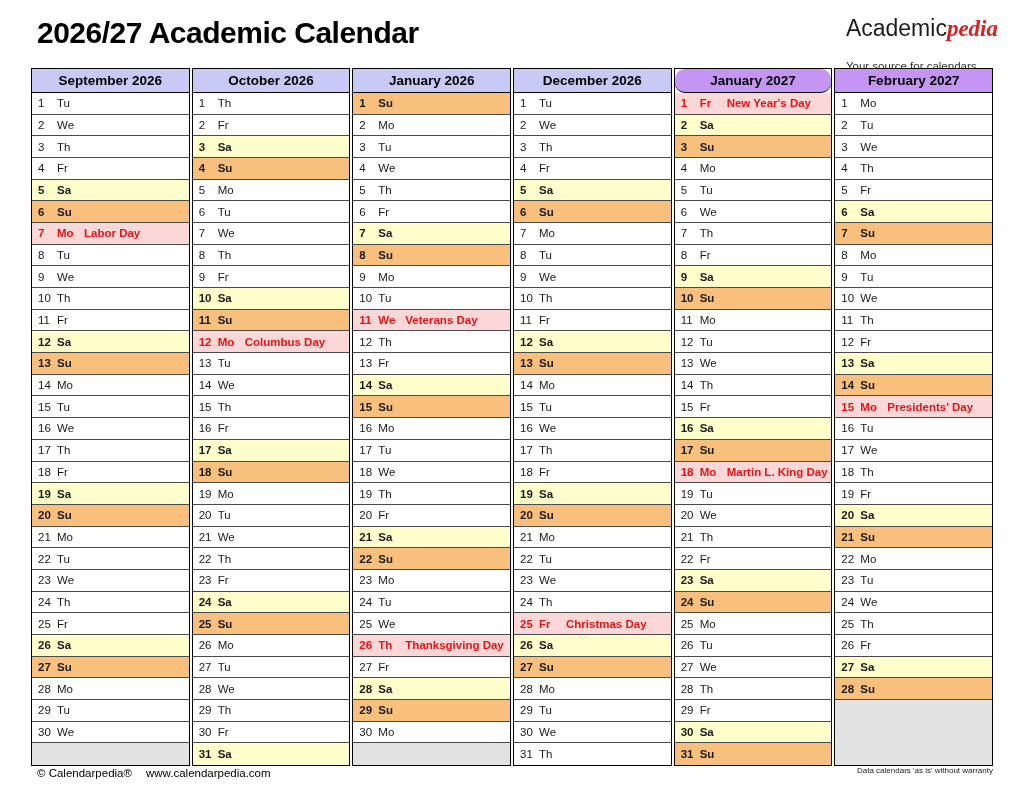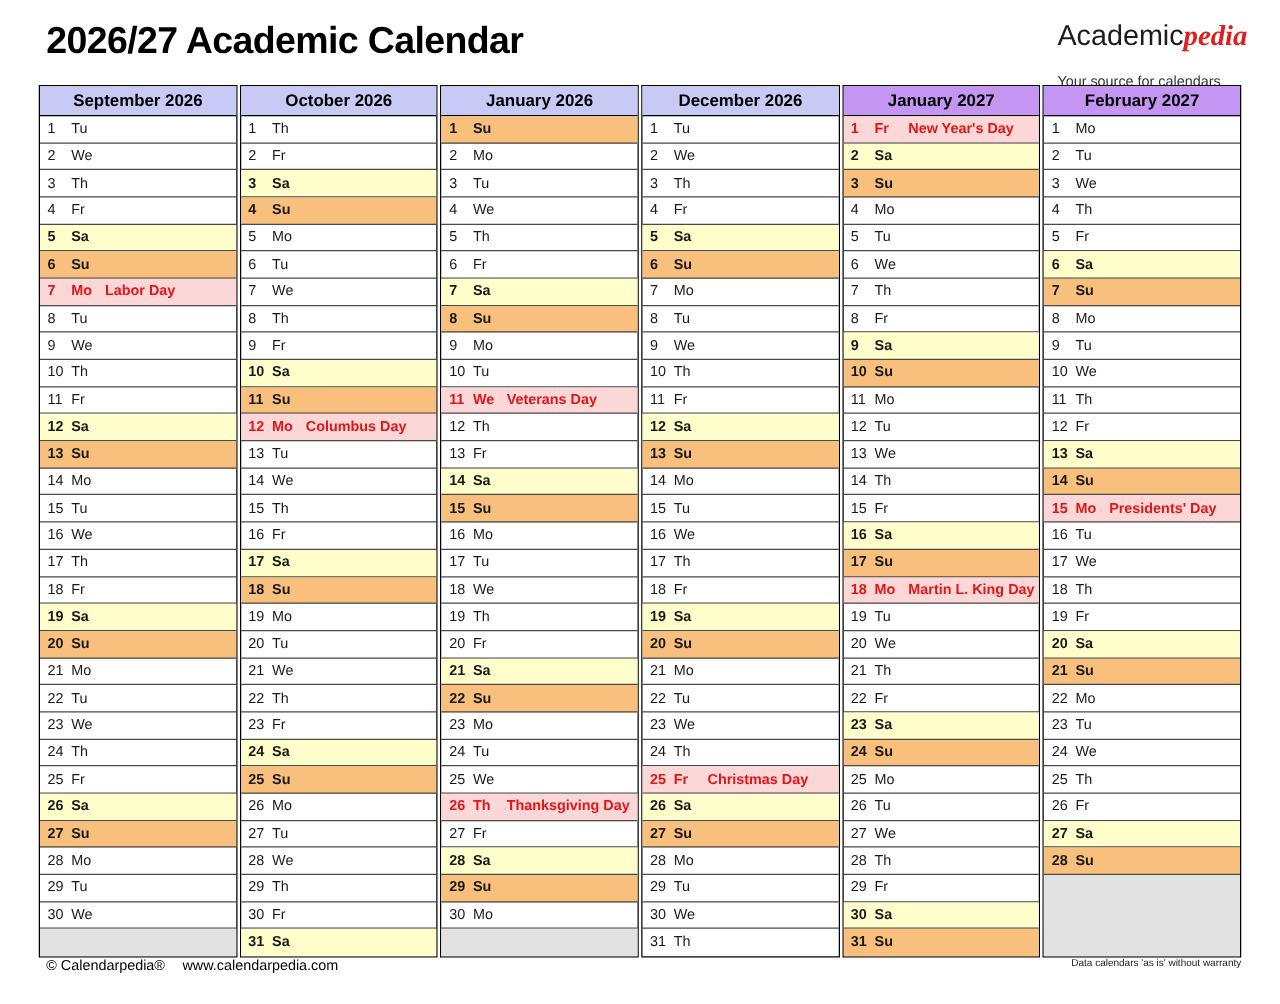--- a/index.html
+++ b/index.html
@@ -575,21 +575,21 @@
           <span class="num">30</span>
           <span class="dow">We</span>
         </div>
         <div class="day">
           <span class="num">31</span>
           <span class="dow">Th</span>
         </div>
       </div>
     </div>
     <div class="month">
-      <div class="month-header" style="background: rgb(196, 149, 242);">January 2027</div>
+      <div class="month-header" style="background: rgb(196, 149, 242); border-radius: 10px;">January 2027</div>
       <div class="month-days">
         <div class="day holiday">
           <span class="num">1</span>
           <span class="dow">Fr</span>
           <span class="hol">New Year's Day</span>
         </div>
         <div class="day sat">
           <span class="num">2</span>
           <span class="dow">Sa</span>
         </div>

